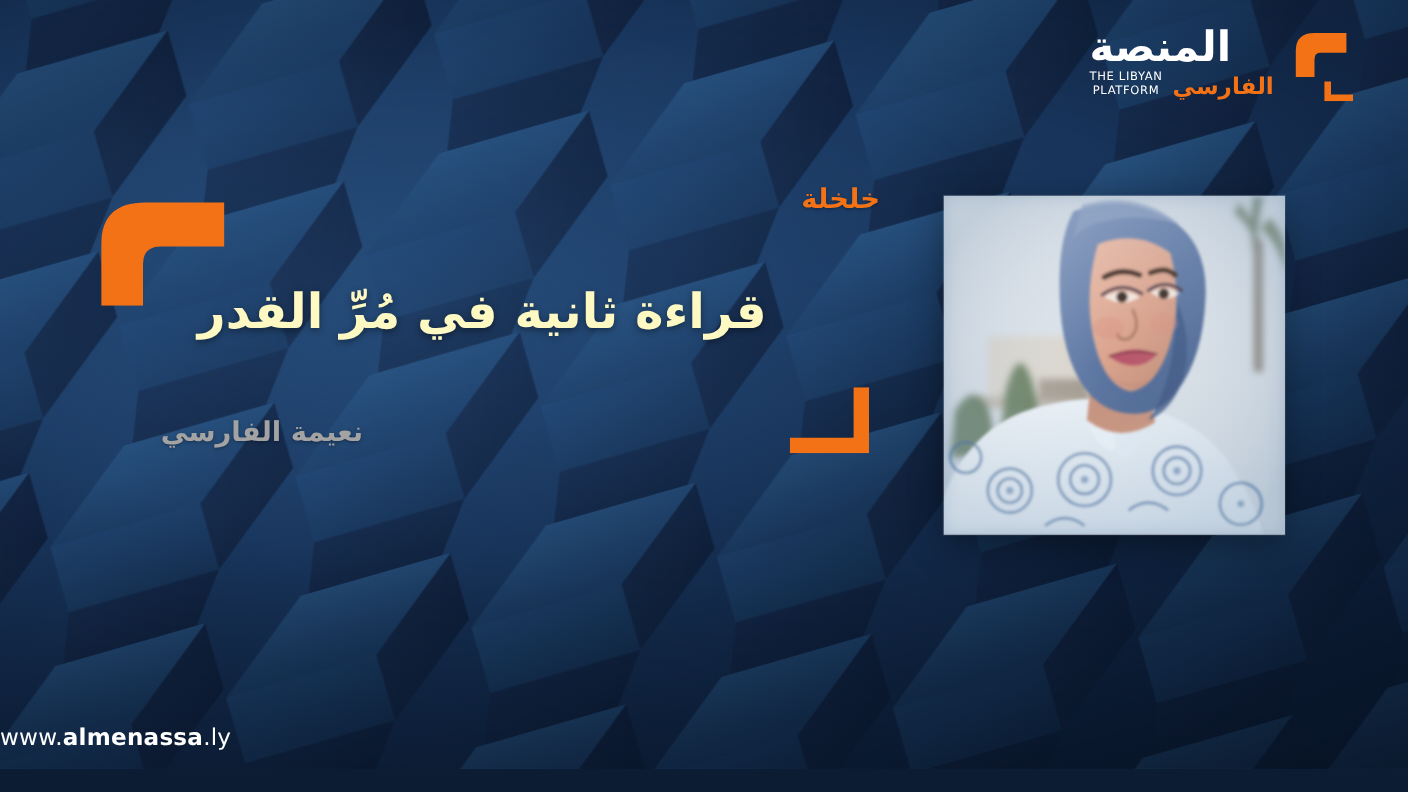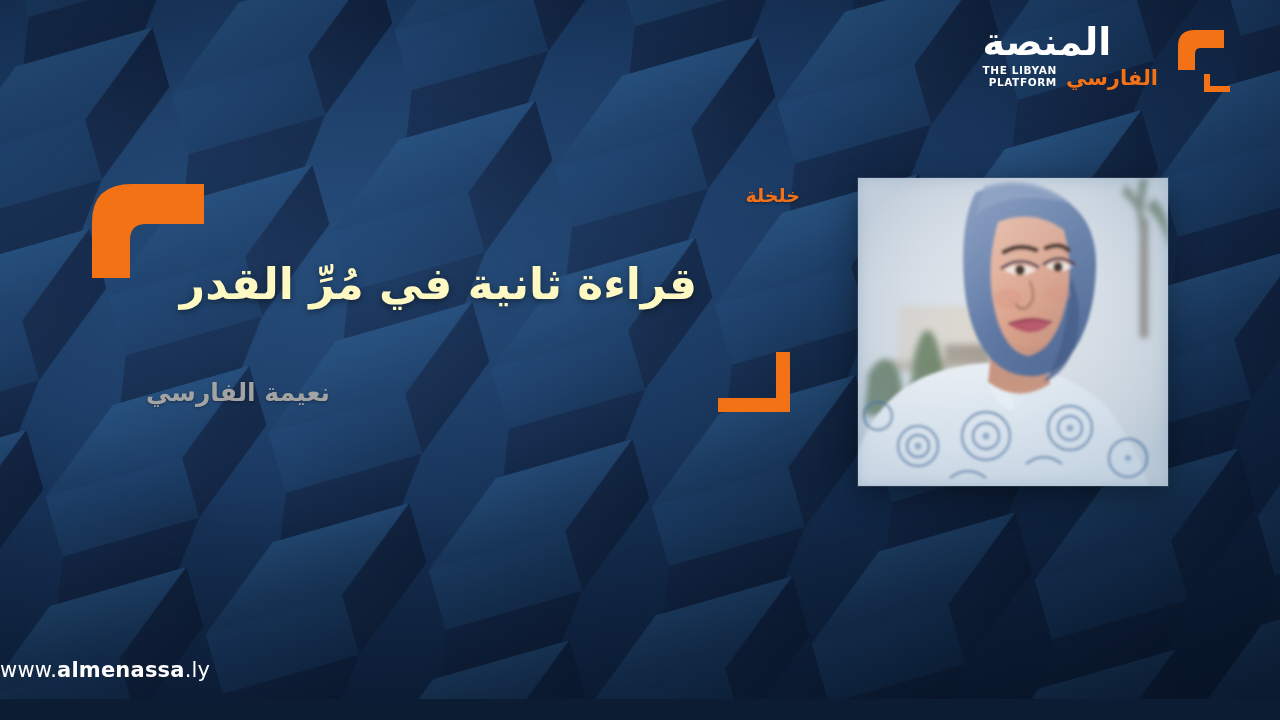--- a/index.html
+++ b/index.html
@@ -48,35 +48,35 @@
   .logo-words{display:flex;flex-direction:column;align-items:flex-end;line-height:1;}
   .logo-ar{
     font-size:38px;font-weight:bold;color:#ffffff;letter-spacing:.5px;
     line-height:1;white-space:nowrap;
   }
   .logo-row2{display:flex;align-items:flex-end;gap:9px;margin-top:3px;direction:rtl;}
   .logo-ar2{
     font-size:21px;font-weight:bold;color:#f47216;line-height:1;white-space:nowrap;
   }
   .logo-en{
-    direction:ltr;text-align:right;color:#ffffff;
-    font-size:10.5px;font-weight:bold;letter-spacing:.6px;line-height:1.18;
+    direction:ltr;text-align:center;color:#ffffff;
+    font-size:10.5px;font-weight:normal;letter-spacing:.6px;line-height:1.18;
     white-space:pre-line;padding-bottom:1px;
   }
 
   
   .hook-big{position:absolute;left:92px;top:178px;width:112px;height:100px;}
   .hook-big svg{display:block;width:100%;height:100%;}
   .hook-small{position:absolute;left:718px;top:352px;width:82px;height:60px;}
   .hook-small svg{display:block;width:100%;height:100%;}
 
   
   .kicker{
-    position:absolute;right:480px;top:184px;
-    color:#f47216;font-size:19px;font-weight:bold;
+    position:absolute;right:480px;top:166px;
+    color:#f47216;font-size:25px;font-weight:bold;
     direction:rtl;white-space:nowrap;
     text-shadow:0 1px 3px rgba(0,0,0,.35);
   }
   .headline{
     position:absolute;right:583px;top:258px;
     color:#fef9c3;font-size:44px;font-weight:bold;
     direction:rtl;white-space:nowrap;letter-spacing:0px;
     text-shadow:0 2px 7px rgba(0,0,0,.45);
   }
   .byline{

